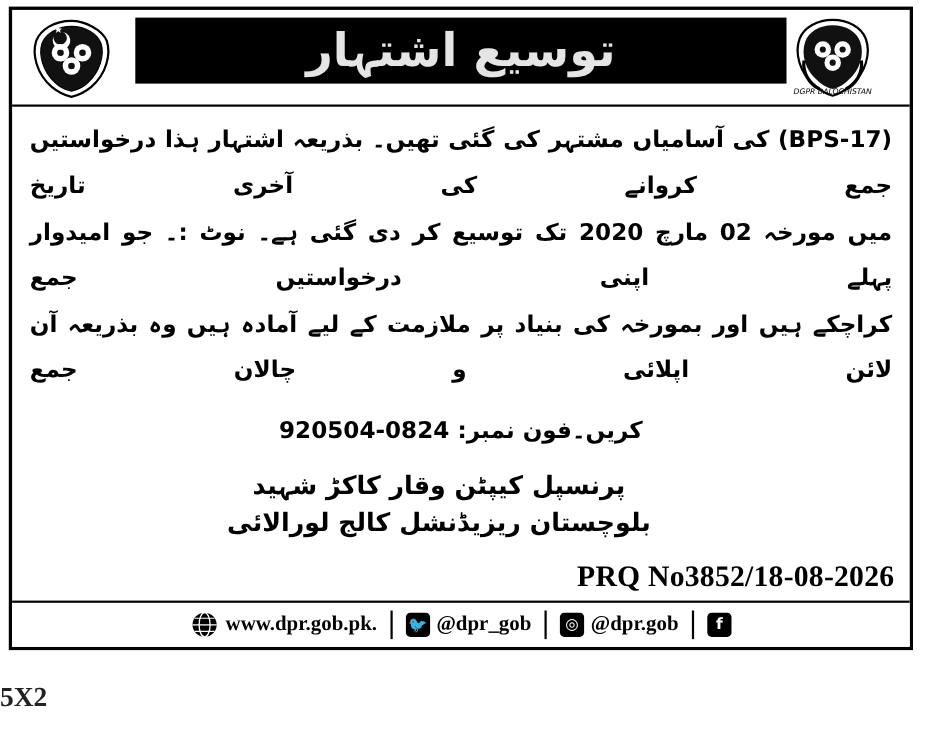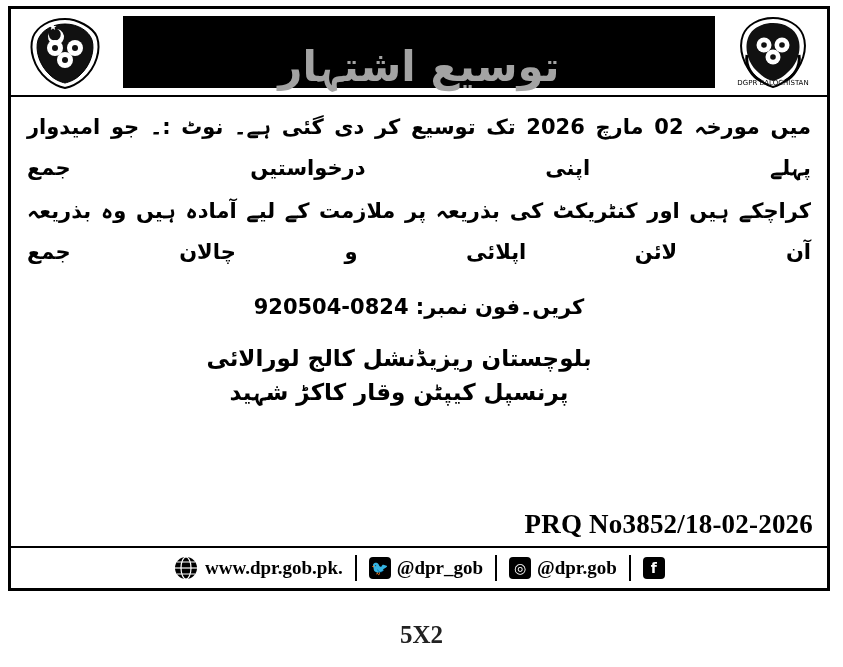--- a/index.html
+++ b/index.html
@@ -38,33 +38,33 @@
     border-bottom: 2px solid #000;
     box-sizing: border-box;
   }
   .logo {
     position: absolute;
     top: 6px;
     width: 92px;
     height: 76px;
   }
   .logo.left { left: 8px; }
-  .logo.right { right: 8px; }
+  .logo.right { right: 24px; font-style: italic; }
   .logo svg { display: block; }
 
   .title-bar {
     position: absolute;
     left: 112px;
     right: 112px;
     top: 7px;
-    height: 72px;
+    height: 60px;
     background: #000;
-    color: #a3a3a3;
-    display: flex;
-    align-items: flex-end;
+    color: #e5e5e5;
+    display: flex;
+    align-items: center;
     justify-content: center;
   }
   .title-bar span {
     font-family: "DejaVu Sans", sans-serif;
     font-size: 42px;
     font-weight: bold;
     letter-spacing: 1px;
     direction: rtl;
     line-height: 1;
   }
@@ -157,21 +157,20 @@
     font-family: "DejaVu Sans", sans-serif;
   }
   .sq-icon.bird { background: #000; border-radius: 4px; }
   .globe-icon { width: 26px; height: 26px; }
 
   .size-label {
     position: absolute;
     left: 0;
     right: 0;
     bottom: 18px;
-    text-align: center;
     font-family: "Liberation Serif", serif;
     font-size: 25px;
     font-weight: bold;
     color: #222;
   }
 </style>
 </head>
 <body>
 
 <div class="page">
@@ -210,32 +209,33 @@
           <circle cx="55" cy="30" r="2.8" fill="#111"></circle>
           <circle cx="46" cy="42" r="2.8" fill="#111"></circle>
           <path d="M20 40 C18 52 26 62 34 66" fill="none" stroke="#000" stroke-width="3"></path>
           <path d="M72 40 C74 52 66 62 58 66" fill="none" stroke="#000" stroke-width="3"></path>
           <text x="46" y="70" font-size="7" font-family="DejaVu Sans, sans-serif" fill="#000" text-anchor="middle">DGPR BALOCHISTAN</text>
         </svg>
       </div>
     </div>
 
     <div class="body-text">
-      <p>میں مورخہ 02 مارچ 2026  تک توسیع کر دی گئی ہے۔ نوٹ :۔ جو امیدوار پہلے اپنی درخواستیں جمع</p>
-      <p>کراچکے ہیں اور کنٹریکٹ کی  بذریعہ پر ملازمت کے لیے آمادہ ہیں وہ بذریعہ آن  لائن اپلائی و چالان جمع</p>
+      <p>(BPS-17) کی آسامیاں مشتہر کی گئی تھیں۔ بذریعہ اشتہار ہذا  درخواستیں جمع کروانے کی آخری تاریخ</p>
+      <p>میں مورخہ 02 مارچ 2020  تک توسیع کر دی گئی ہے۔ نوٹ :۔ جو امیدوار پہلے اپنی درخواستیں جمع</p>
+      <p>کراچکے ہیں اور بمورخہ کی  بنیاد پر ملازمت کے لیے آمادہ ہیں وہ بذریعہ آن  لائن اپلائی و چالان جمع</p>
     </div>
 
     <div class="phone-line">کریں۔فون نمبر: 0824-920504</div>
 
     <div class="signature">
+      <div>پرنسپل کیپٹن وقار کاکڑ شہید</div>
       <div>بلوچستان ریزیڈنشل کالج لورالائی</div>
-      <div>پرنسپل کیپٹن وقار کاکڑ شہید</div>
-    </div>
-
-    <div class="prq-line">PRQ No3852/18-02-2026</div>
+    </div>
+
+    <div class="prq-line">PRQ No3852/18-08-2026</div>
 
     <div class="footer">
 
       <div class="footer-item">
         <svg class="globe-icon" viewBox="0 0 26 26" aria-hidden="true">
           <circle cx="13" cy="13" r="11" fill="#000"></circle>
           <ellipse cx="13" cy="13" rx="5" ry="11" fill="none" stroke="#fff" stroke-width="1.2"></ellipse>
           <line x1="2" y1="13" x2="24" y2="13" stroke="#fff" stroke-width="1.2"></line>
           <line x1="4" y1="7" x2="22" y2="7" stroke="#fff" stroke-width="1"></line>
           <line x1="4" y1="19" x2="22" y2="19" stroke="#fff" stroke-width="1"></line>

